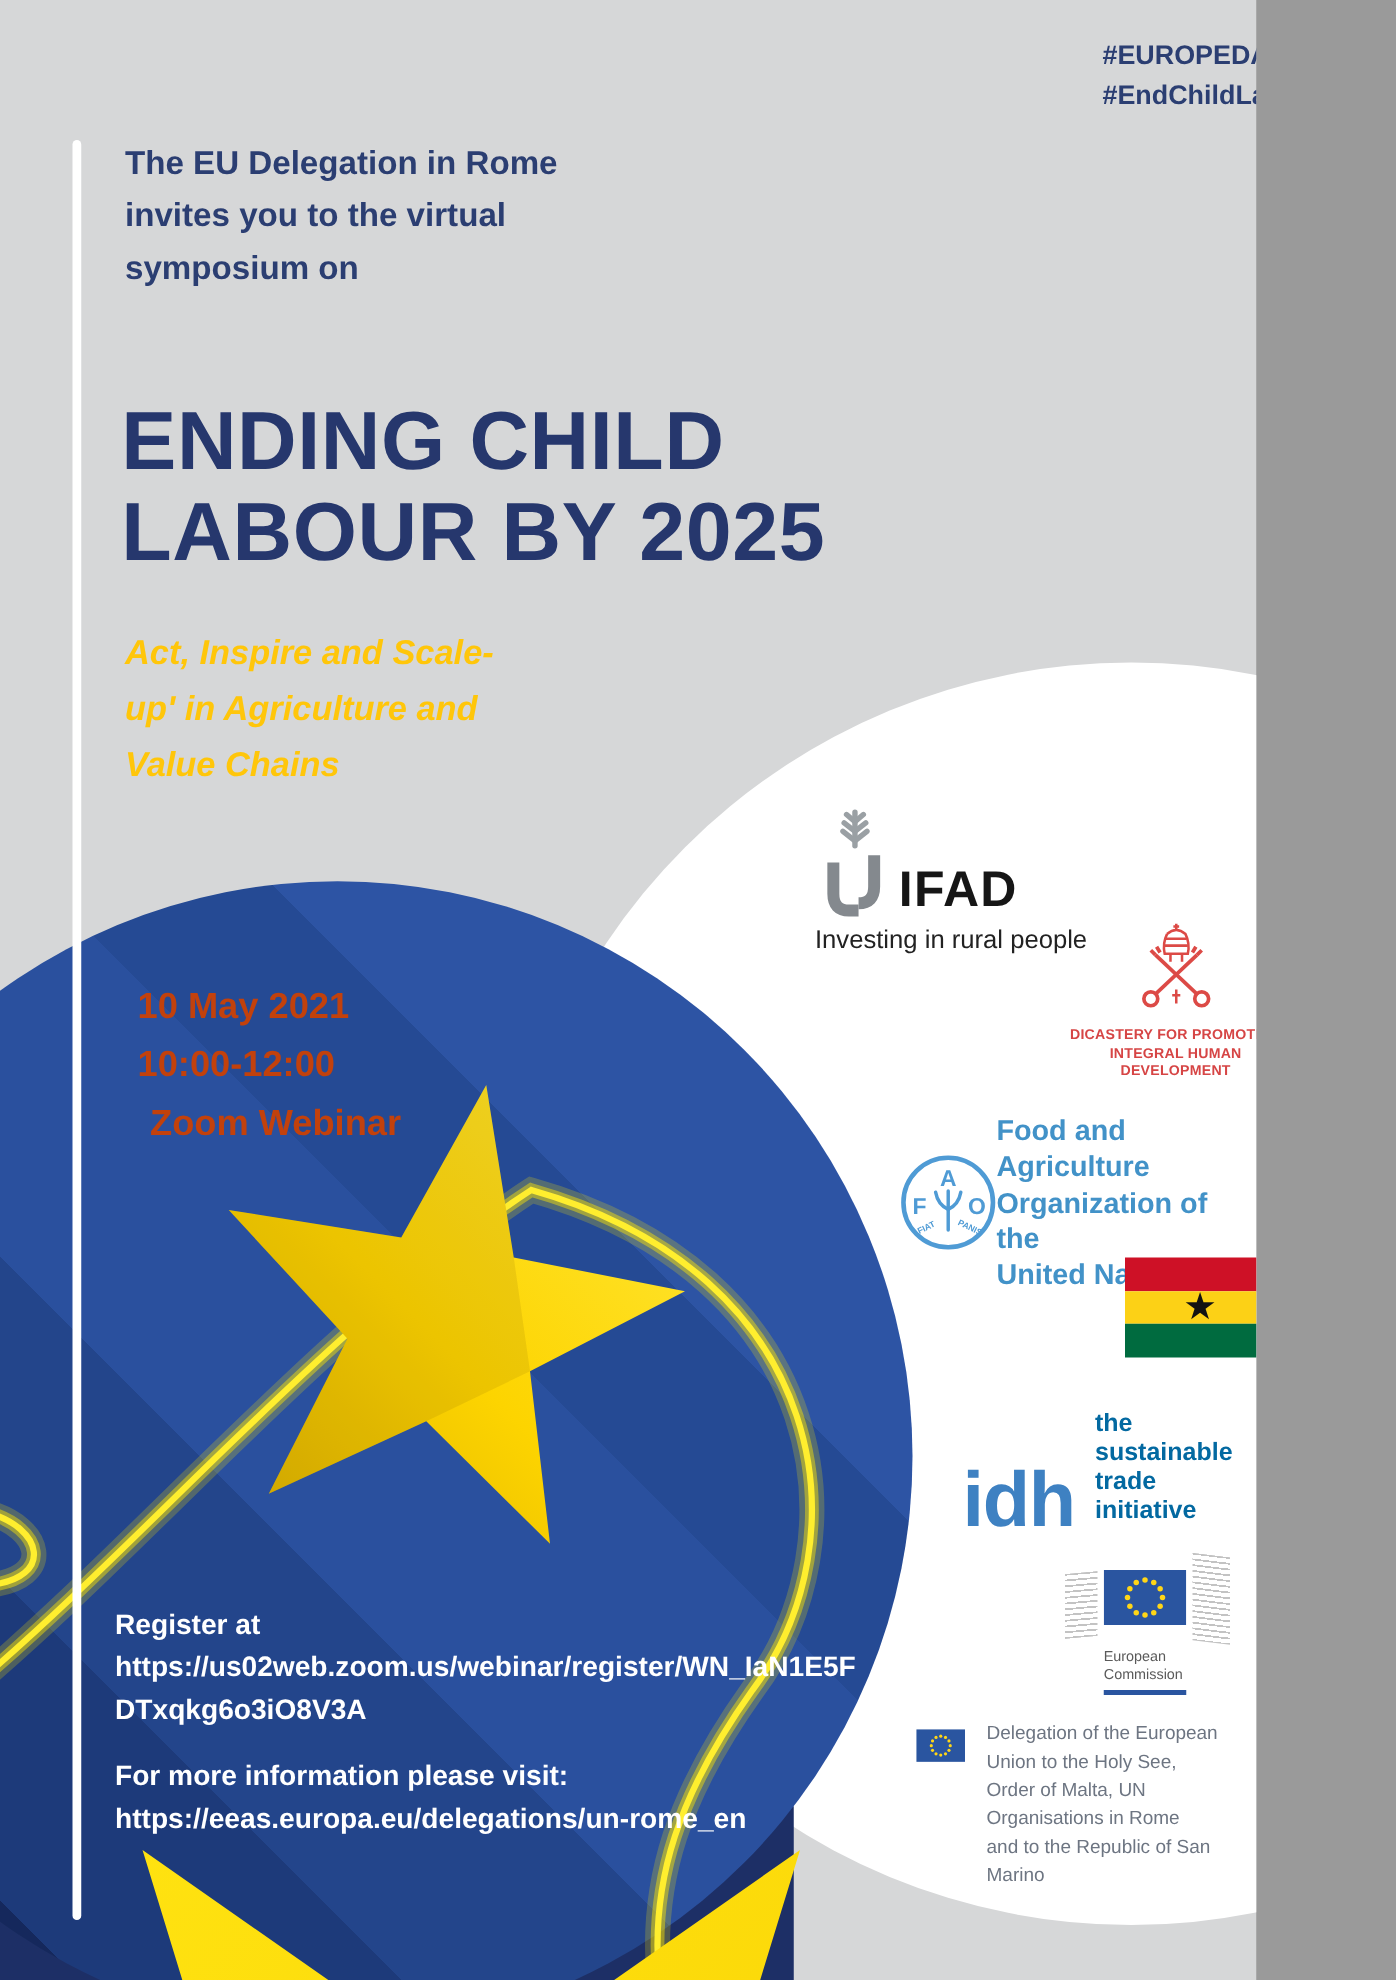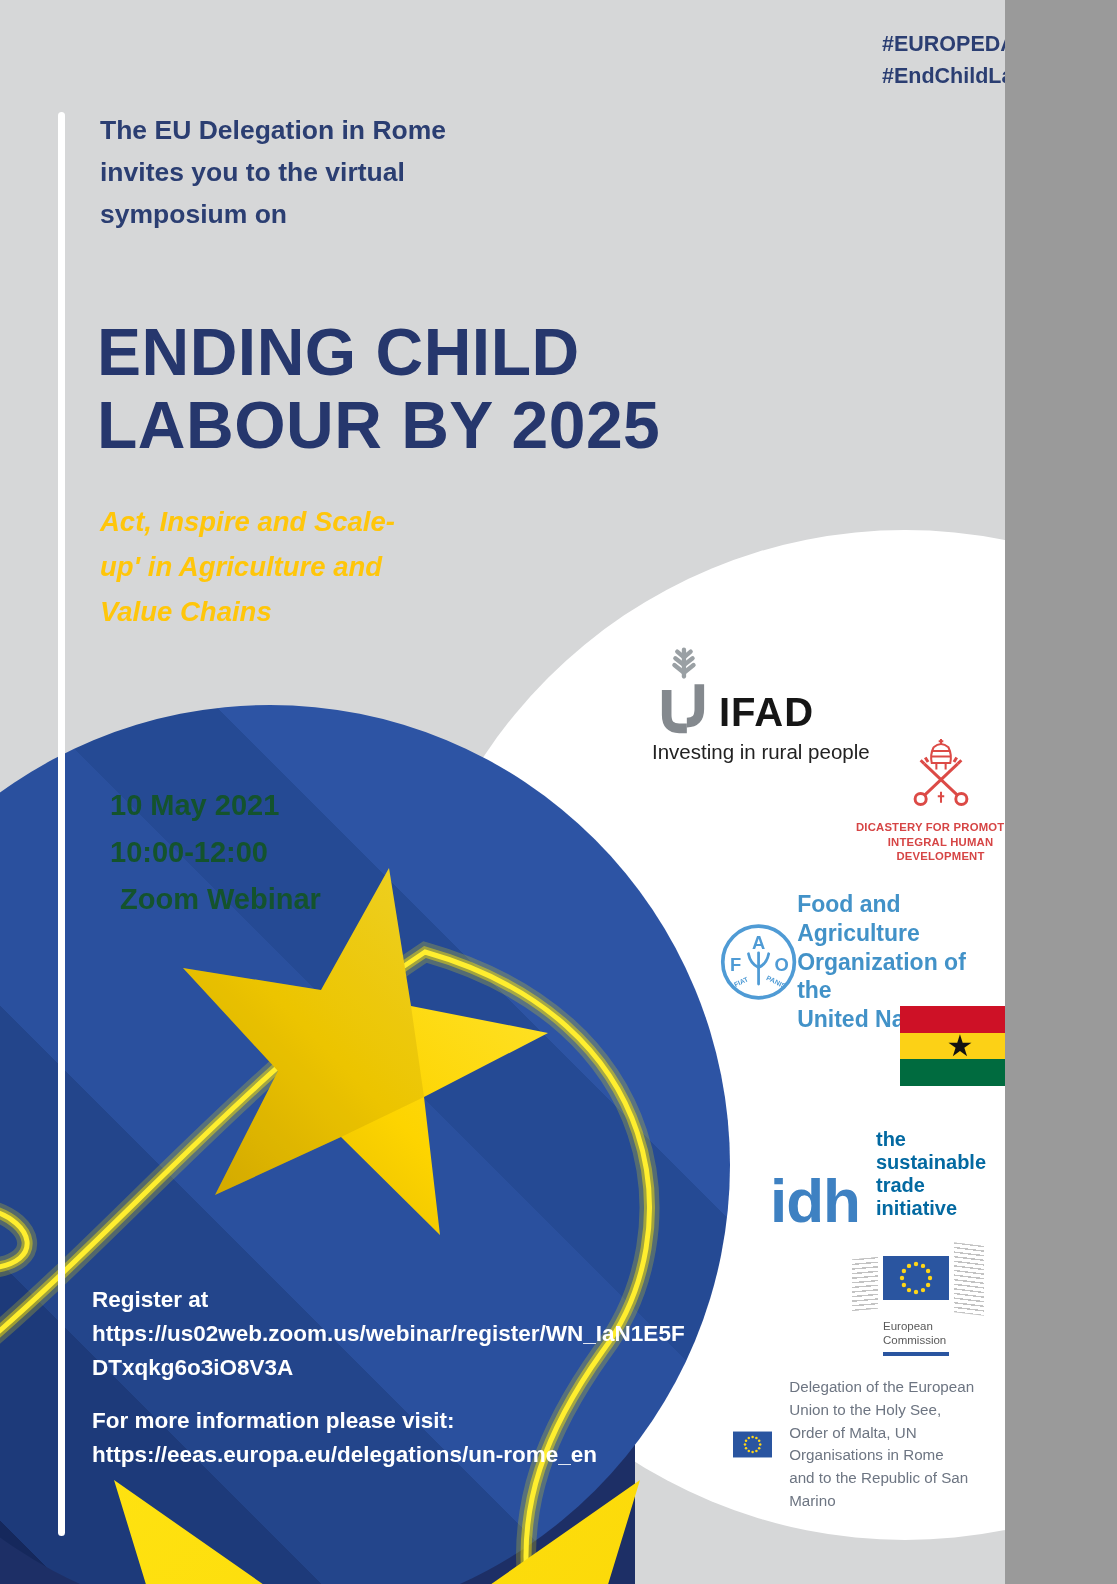--- a/index.html
+++ b/index.html
@@ -27,21 +27,21 @@
   .deco-svg{position:absolute;left:0;top:0;width:1117px;height:1584px;z-index:4;pointer-events:none;}
   .white-line{position:absolute;left:58px;top:112px;width:7px;height:1424px;
     background:#ffffff;border-radius:4px;z-index:6;}
 
   
   .txt{position:absolute;z-index:7;}
   .hashtags{left:882px;top:28px;font-size:21.5px;font-weight:700;color:#2b3e72;line-height:1.5;}
   .intro{left:100px;top:110px;font-size:26.5px;font-weight:600;color:#2b3e72;line-height:1.58;}
   .title{left:97px;top:316px;font-size:66px;font-weight:800;color:#26376d;line-height:1.1;letter-spacing:.5px;}
   .subtitle{left:100px;top:500px;font-size:27.5px;font-weight:700;font-style:italic;color:#ffc60a;line-height:1.63;}
-  .event{left:110px;top:782px;font-size:29px;font-weight:600;color:#14532d;line-height:1.62;}
+  .event{left:110px;top:782px;font-size:29px;font-weight:600;color:#c2410c;line-height:1.62;}
   .register{left:92px;top:1283px;width:580px;color:#ffffff;font-weight:700;font-size:22.5px;line-height:1.5;}
   .register .gap{margin-top:20px;}
   .participation{left:712px;top:590px;font-size:27px;font-weight:700;color:#f9bc0f;}
 
   
   .logo{position:absolute;z-index:7;}
   .ifad{left:652px;top:642px;}
   .ifad-top{display:flex;align-items:flex-end;}
   .ifad-word{font-size:40px;font-weight:800;color:#161616;letter-spacing:1px;line-height:1;margin:0 0 6px 5px;}
   .ifad-tag{font-size:20.5px;color:#222;margin-top:2px;}
@@ -59,21 +59,21 @@
   .idh-word{font-size:62px;font-weight:800;color:#3e81c2;letter-spacing:-1px;line-height:.85;}
   .idh-tag{margin:0 0 8px 16px;font-size:20px;font-weight:700;color:#0369a1;line-height:1.15;}
   .ec{left:852px;top:1242px;width:160px;}
   .ec-top{display:flex;align-items:flex-start;}
   .ec-lines{background:repeating-linear-gradient(to bottom,#c3c3c3 0 1.4px,transparent 1.4px 4.6px);}
   .ec-lines.l{width:26px;height:52px;margin-top:16px;transform:skewY(-5deg);}
   .ec-lines.r{width:30px;height:70px;margin-top:2px;transform:skewY(7deg);}
   .ec-flag{margin:14px 5px 0 5px;}
   .ec-text{margin:5px 0 0 31px;font-size:11.5px;color:#5a5a5a;line-height:1.25;}
   .ec-bar{width:66px;height:4px;background:#2a55a0;margin:4px 0 0 31px;}
-  .delegation{left:733px;top:1376px;display:flex;align-items:center;}
+  .delegation{left:733px;top:1376px;display:flex;align-items:flex-start;}
   .delegation-text{margin-left:17px;font-size:15.2px;color:#6d7582;line-height:1.5;}
 </style>
 </head>
 <body>
 
 <div class="poster">
 
   <div class="white-circle"></div>
   <div class="navy-corner"></div>
   <div class="blue-circle"></div>

